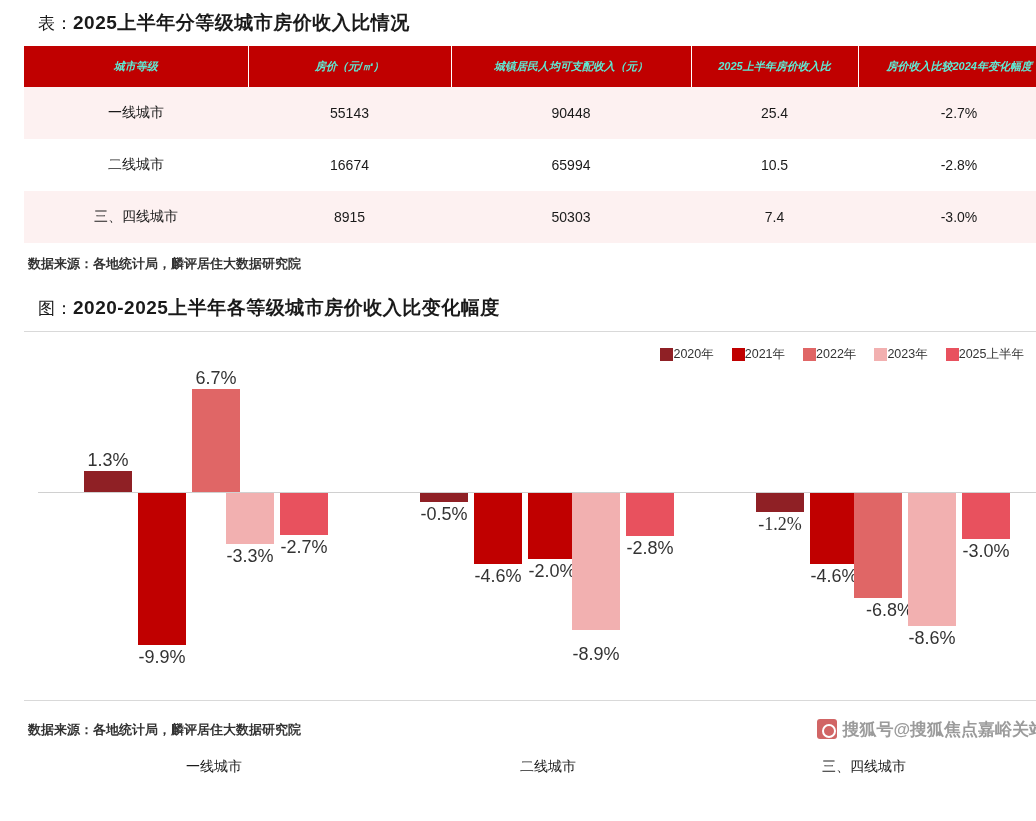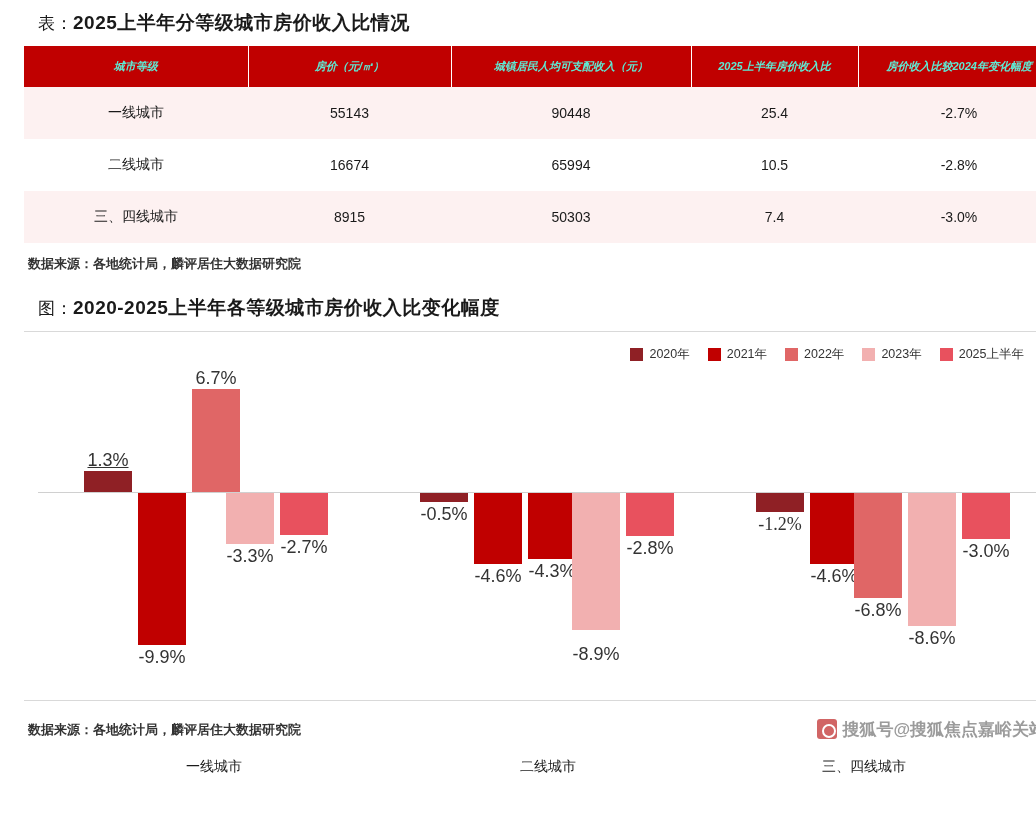--- a/index.html
+++ b/index.html
@@ -88,21 +88,21 @@
   .legend {
     position: absolute;
     top: 14px;
     right: 36px;
     display: flex;
     gap: 18px;
     align-items: center;
     font-size: 12.5px;
     color: #333333;
   }
-  .legend-item { display: flex; align-items: center; gap: 6px; }
+  .legend-item { display: flex; align-items: center; gap: 0; }
   .legend-swatch { width: 13px; height: 13px; display: inline-block; }
 
   .plot {
     position: absolute;
     left: 0;
     top: 48px;
     width: 1036px;
     height: 322px;
   }
   .zero-line {
@@ -256,21 +256,21 @@
       <span class="legend-item">
         <span class="legend-swatch" style="background:#e8515e"></span>
         <span>2025上半年</span>
       </span>
     </div>
 
     <div class="plot">
       <div class="zero-line"></div>
 
       <div class="bar" style="left:60px; top:91px; height:21px; background:#8f2025;"></div>
-      <div class="bar-label" style="left:49px; top:70px;text-decoration:underline;">1.3%</div>
+      <div class="bar-label" style="left:49px; top:70px;">1.3%</div>
 
       <div class="bar" style="left:114px; top:113px; height:152px; background:#c00000;"></div>
       <div class="bar-label" style="left:103px; top:267px;">-9.9%</div>
 
       <div class="bar" style="left:168px; top:9px; height:103px; background:#e06666;"></div>
       <div class="bar-label" style="left:157px; top:-12px;">6.7%</div>
 
       <div class="bar" style="left:202px; top:113px; height:51px; background:#f2b0b0;"></div>
       <div class="bar-label" style="left:191px; top:166px;">-3.3%</div>
 
@@ -279,38 +279,38 @@
 
       <div class="group-label" style="left:90px;">一线城市</div>
 
       <div class="bar" style="left:396px; top:113px; height:9px; background:#8f2025;"></div>
       <div class="bar-label" style="left:385px; top:124px;">-0.5%</div>
 
       <div class="bar" style="left:450px; top:113px; height:71px; background:#c00000;"></div>
       <div class="bar-label" style="left:439px; top:186px;">-4.6%</div>
 
       <div class="bar" style="left:504px; top:113px; height:66px; background:#c00000;"></div>
-      <div class="bar-label" style="left:493px; top:181px;">-4.3%</div>
+      <div class="bar-label" style="left:493px; top:181px;">-2.0%</div>
 
       <div class="bar" style="left:548px; top:113px; height:137px; background:#f2b0b0;"></div>
       <div class="bar-label" style="left:537px; top:264px;">-8.9%</div>
 
       <div class="bar" style="left:602px; top:113px; height:43px; background:#e8515e;"></div>
       <div class="bar-label" style="left:591px; top:158px;">-2.8%</div>
 
       <div class="group-label" style="left:424px;">二线城市</div>
 
       <div class="bar" style="left:732px; top:113px; height:19px; background:#8f2025;"></div>
       <div class="bar-label" style="left:721px; top:134px;font-family:Liberation Serif, serif;">-1.2%</div>
 
       <div class="bar" style="left:786px; top:113px; height:71px; background:#c00000;"></div>
       <div class="bar-label" style="left:775px; top:186px;">-4.6%</div>
 
       <div class="bar" style="left:830px; top:113px; height:105px; background:#e06666;"></div>
-      <div class="bar-label" style="left:819px; top:220px;">-6.8%</div>
+      <div class="bar-label" style="left:819px; top:220px;text-align:right;">-6.8%</div>
 
       <div class="bar" style="left:884px; top:113px; height:133px; background:#f2b0b0;"></div>
       <div class="bar-label" style="left:873px; top:248px;">-8.6%</div>
 
       <div class="bar" style="left:938px; top:113px; height:46px; background:#e8515e;"></div>
       <div class="bar-label" style="left:927px; top:161px;">-3.0%</div>
 
       <div class="group-label" style="left:740px;">三、四线城市</div>
     </div>
 

